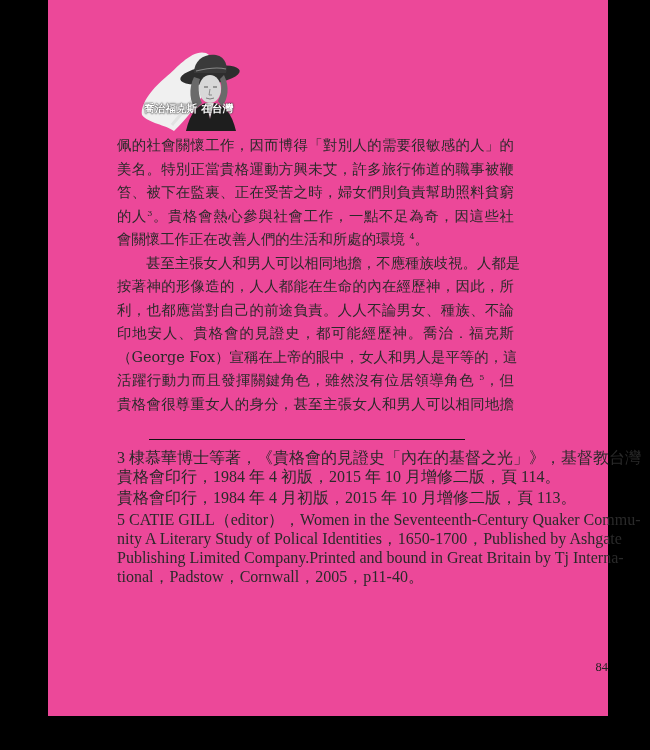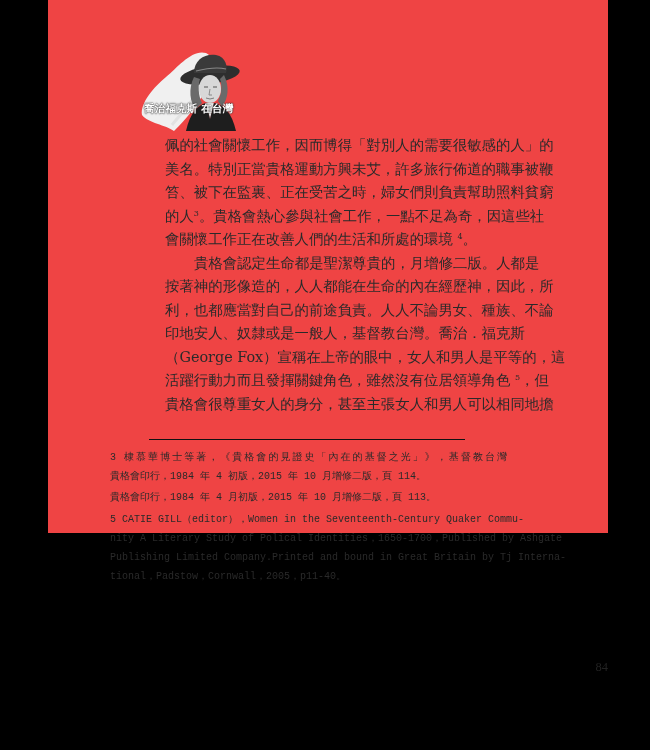--- a/index.html
+++ b/index.html
@@ -8,22 +8,22 @@
       width: 650px;
       height: 750px;
       background: #000000;
       overflow: hidden;
     }
     .page {
       position: absolute;
       left: 48px;
       top: 0;
       width: 560px;
-      height: 533px;
-      background: #ef4444;
+      height: 716px;
+      background: #ec4899;
     }
     .logo {
       position: absolute;
       left: 88px;
       top: 45px;
       width: 115px;
       height: 90px;
     }
     .logo svg { position: absolute; left: 0; top: 0; }
     .logo-caption {
@@ -46,44 +46,43 @@
       font-family: "DejaVu Serif", serif;
       font-size: 14.4px;
       color: #2a2a2a;
     }
     .body-line {
       height: 23.5px;
       line-height: 23.5px;
       white-space: nowrap;
       text-align: justify;
       text-align-last: justify;
-      margin-left: 48px;
     }
     .body-line.last { text-align-last: left; }
     .body-line.indent { padding-left: 29px; }
     sup {
       font-size: 8px;
       vertical-align: 5px;
       line-height: 0;
     }
     .rule {
       position: absolute;
       left: 101px;
       top: 439px;
       width: 316px;
       height: 0;
       border-top: 1.5px solid #111;
     }
     .notes {
       position: absolute;
-      left: 62px;
+      left: 69px;
       top: 448px;
       width: 397px;
-      font-family: Liberation Mono, monospace;
-      font-size: 10px;
+      font-family: Liberation Serif, serif;
+      font-size: 16px;
       color: #2a2a2a;
     }
     .note-line {
       height: 19.2px;
       line-height: 19.2px;
       white-space: nowrap;
       text-align: justify;
       text-align-last: justify;
     }
     .note-line.last { text-align-last: left; }
@@ -127,24 +126,24 @@
     </svg>
     <span class="logo-caption">喬治福克斯 在台灣</span>
   </div>
 
   <div class="body-text">
     <div class="body-line">佩的社會關懷工作，因而博得「對別人的需要很敏感的人」的</div>
     <div class="body-line">美名。特別正當貴格運動方興未艾，許多旅行佈道的職事被鞭</div>
     <div class="body-line">笞、被下在監裏、正在受苦之時，婦女們則負責幫助照料貧窮</div>
     <div class="body-line"><span>的人</span><sup>3</sup><span>。貴格會熱心參與社會工作，一點不足為奇，因這些社</span></div>
     <div class="body-line last"><span>會關懷工作正在改善人們的生活和所處的環境</span> <sup>4</sup><span>。</span></div>
-    <div class="body-line indent">貴格會認定生命都是聖潔尊貴的，月增修二版。人都是</div>
+    <div class="body-line indent">甚至主張女人和男人可以相同地擔，不應種族歧視。人都是</div>
     <div class="body-line">按著神的形像造的，人人都能在生命的內在經歷神，因此，所</div>
     <div class="body-line">利，也都應當對自己的前途負責。人人不論男女、種族、不論</div>
-    <div class="body-line">印地安人、奴隸或是一般人，基督教台灣。喬治．福克斯</div>
+    <div class="body-line">印地安人、貴格會的見證史，都可能經歷神。喬治．福克斯</div>
     <div class="body-line">（George Fox）宣稱在上帝的眼中，女人和男人是平等的，這</div>
     <div class="body-line"><span>活躍行動力而且發揮關鍵角色，雖然沒有位居領導角色</span> <sup>5</sup><span>，但</span></div>
     <div class="body-line">貴格會很尊重女人的身分，甚至主張女人和男人可以相同地擔</div>
   </div>
 
   <div class="rule"></div>
 
   <div class="notes">
     <div>
       <div class="note-line">3  棣慕華博士等著，《貴格會的見證史「內在的基督之光」》，基督教台灣</div>

